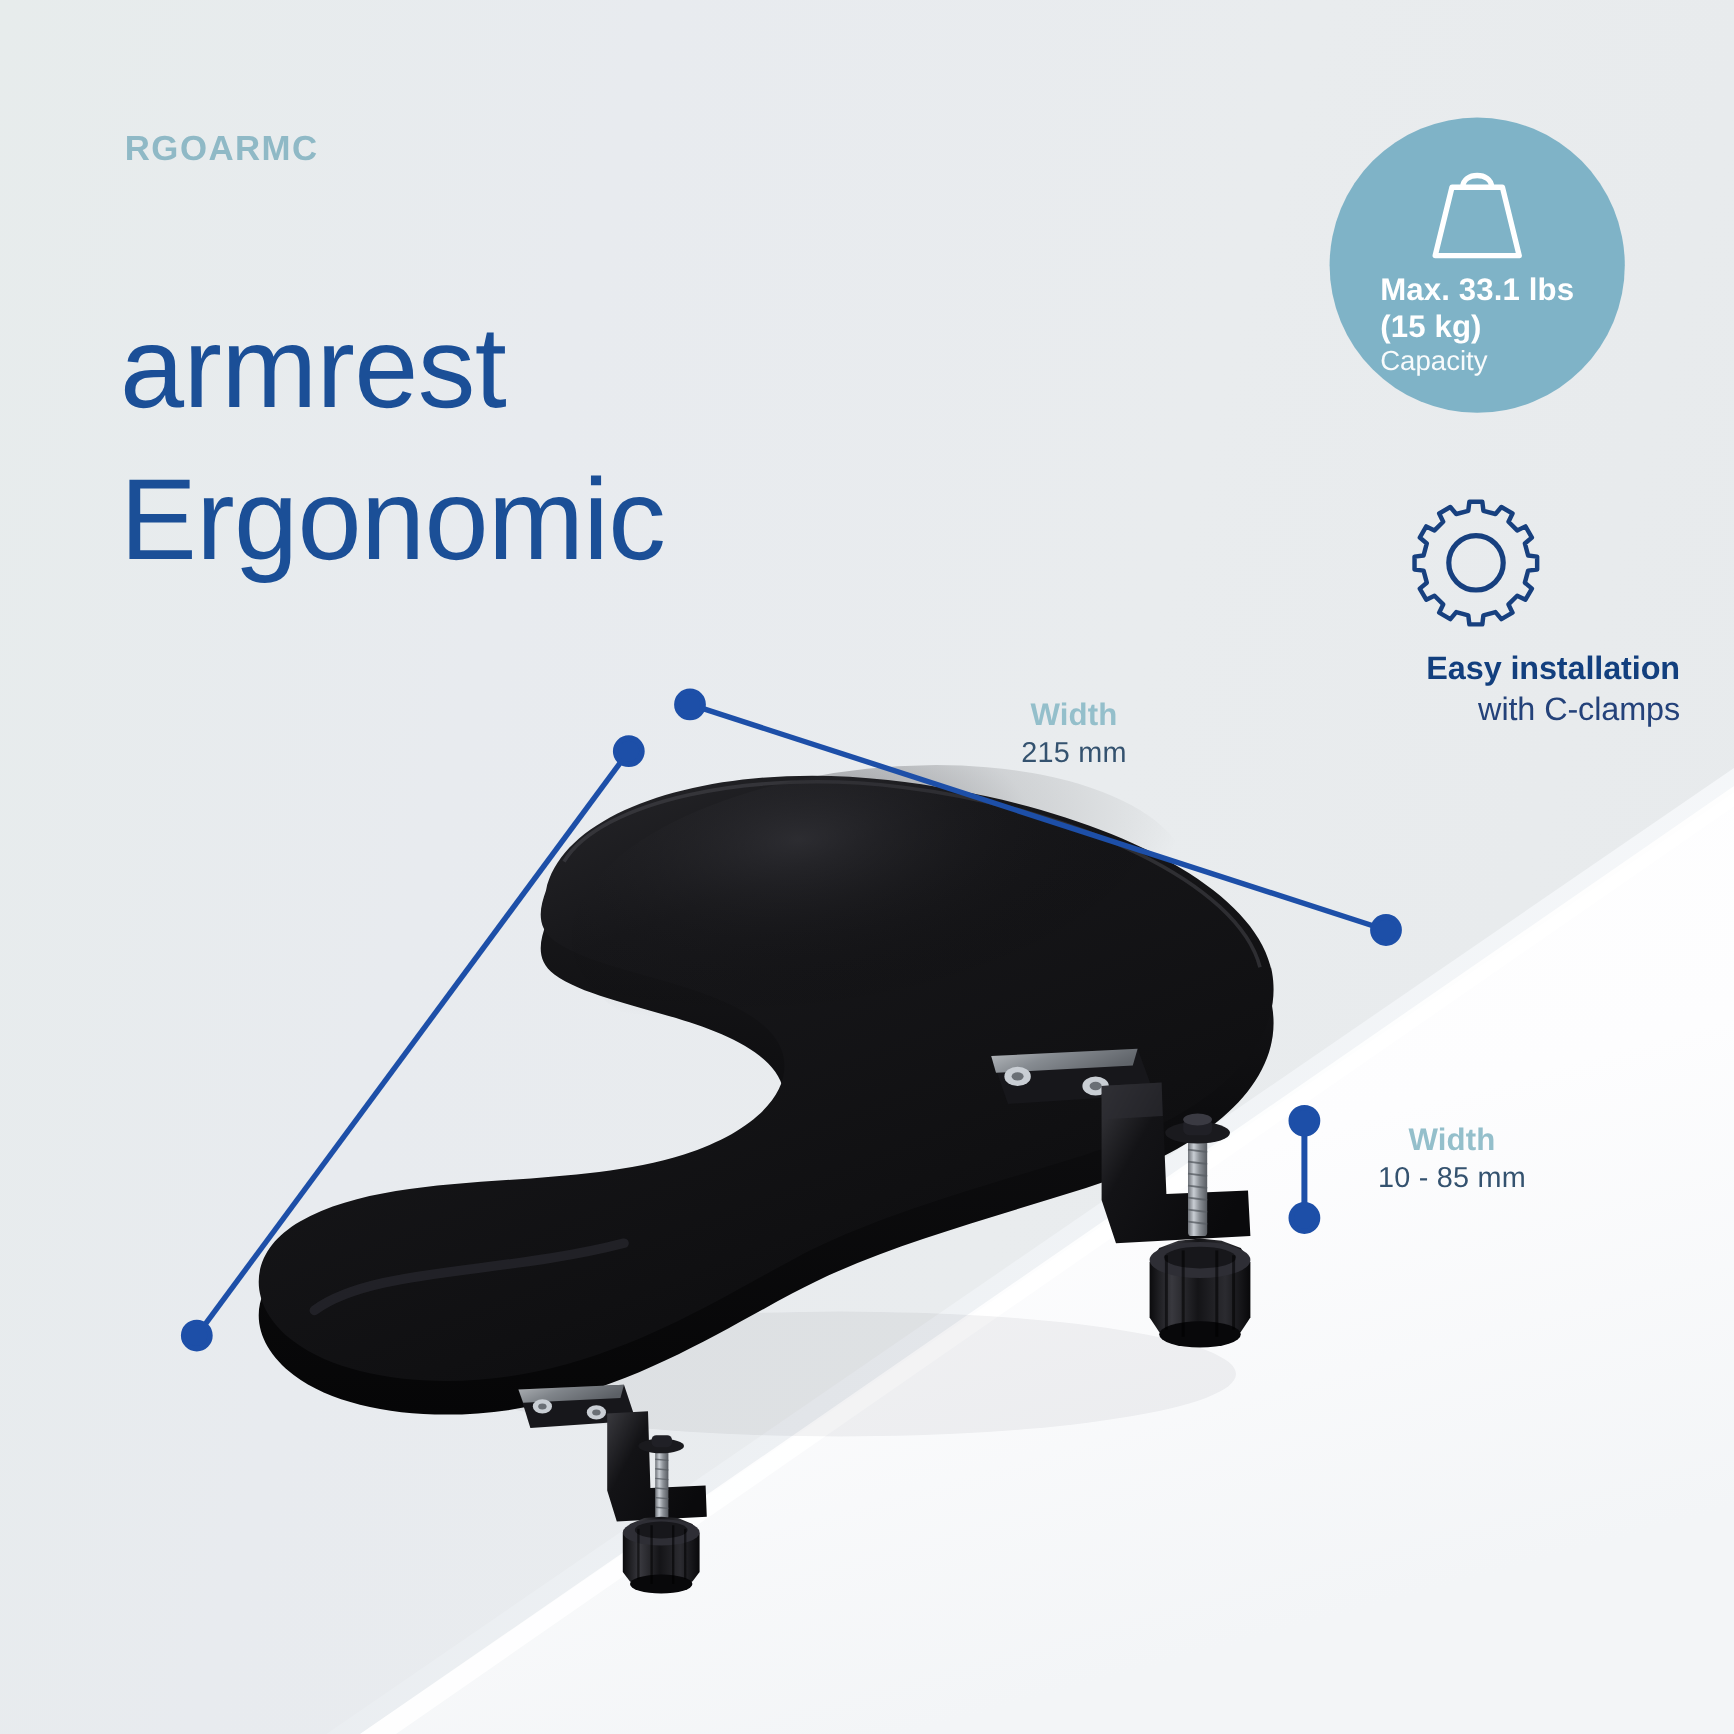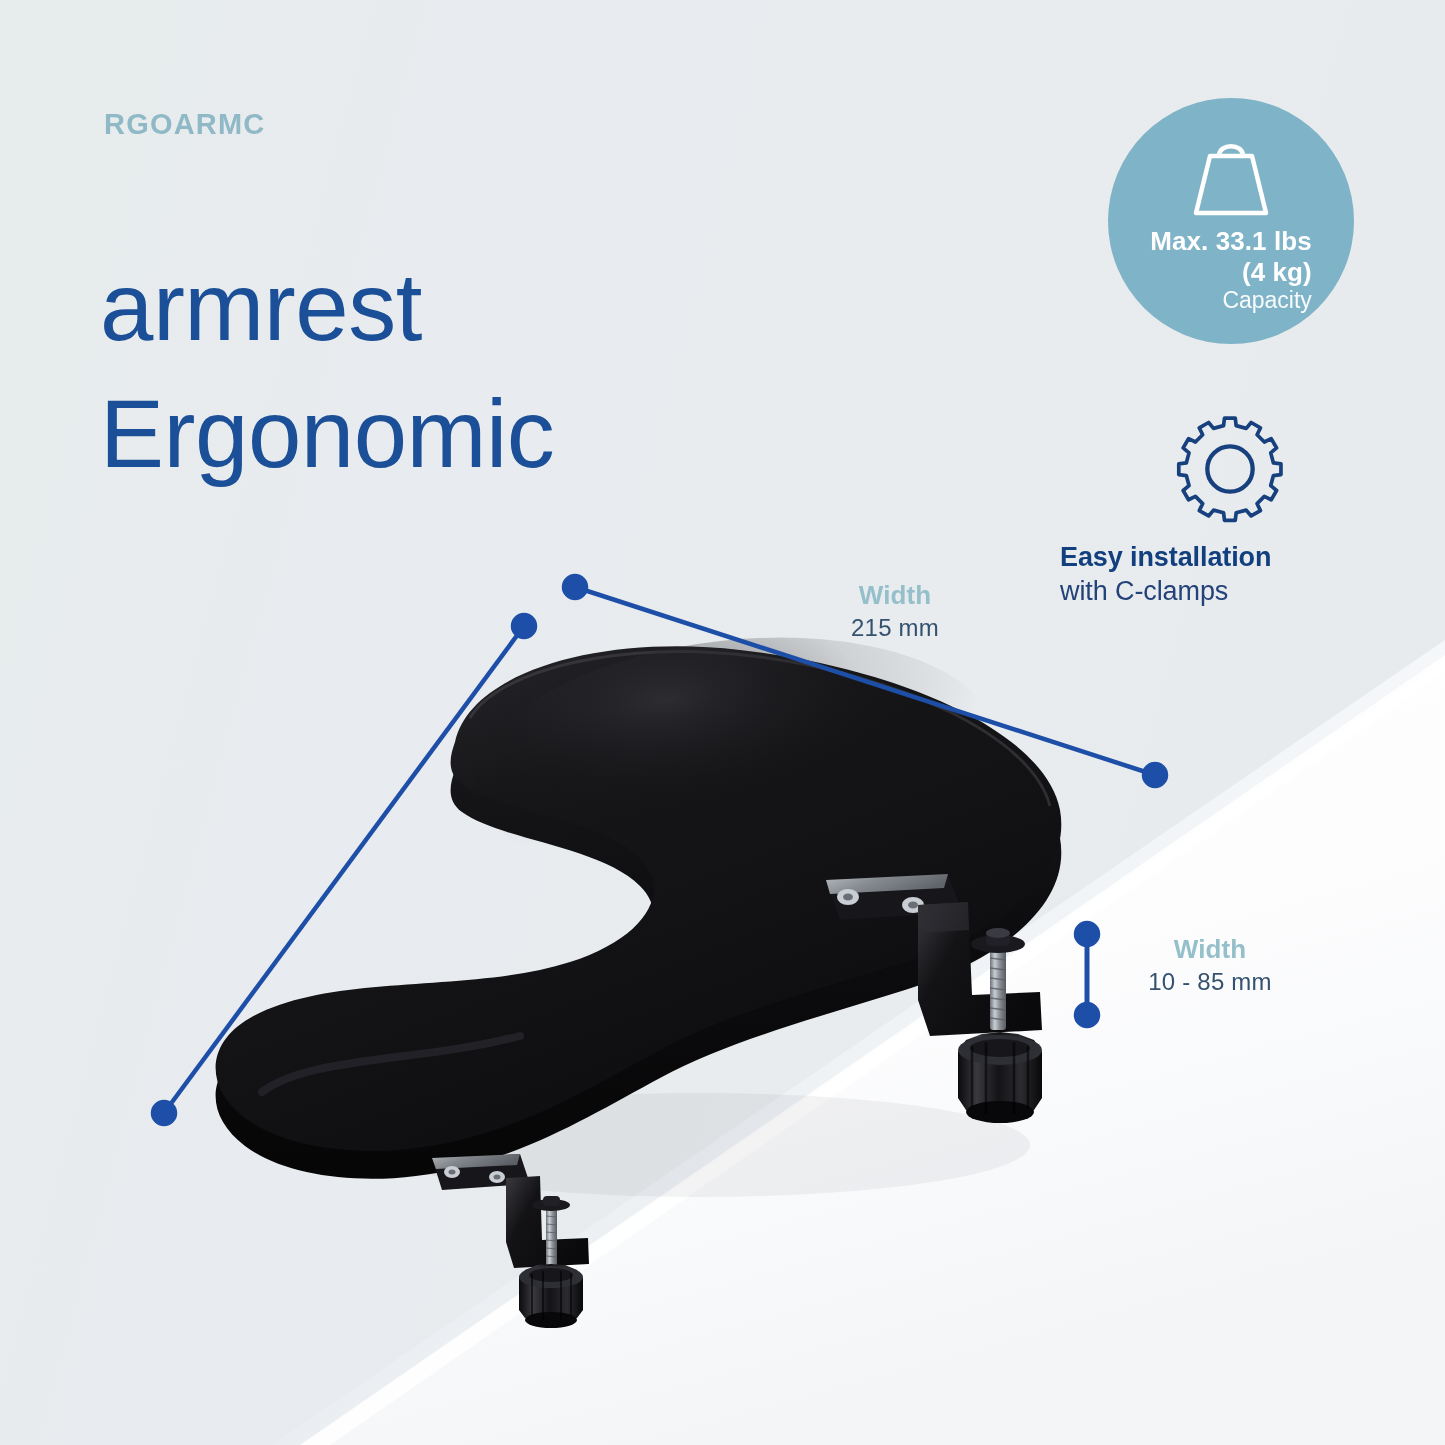--- a/index.html
+++ b/index.html
@@ -53,21 +53,21 @@
     flex-direction: column;
     align-items: center;
   }
   #capacity-icon {
     margin-top: 30px;
     width: 90px;
     height: 92px;
   }
   #capacity-lines {
     margin-top: 6px;
-    text-align: right;
+    text-align: left;
     color: #ffffff;
     line-height: 1.18;
   }
   .cap-main {
     font-size: 26px;
     font-weight: 700;
     letter-spacing: 0.1px;
     display: block;
   }
   .cap-sub {
@@ -76,21 +76,21 @@
     opacity: 0.95;
     display: block;
   }
 
   
   #install-feature {
     position: absolute;
     left: 1060px;
     top: 415px;
     width: 340px;
-    text-align: left;
+    text-align: right;
   }
   #gear-icon-wrap {
     width: 108px;
     height: 108px;
     margin: 0 auto 18px auto;
   }
   #install-title {
     font-size: 27px;
     font-weight: 700;
     color: #123f7e;
@@ -366,21 +366,21 @@
     <span class="line">Ergonomic</span>
   </h1>
 
   <div id="capacity-badge">
     <svg id="capacity-icon" viewBox="0 0 90 92">
       <path d="M 33 28 C 33 15, 57 15, 57 28" fill="none" stroke="#ffffff" stroke-width="4.5" stroke-linecap="round"></path>
       <path d="M 24 28 L 66 28 L 80 85 L 10 85 Z" fill="none" stroke="#ffffff" stroke-width="4.5" stroke-linejoin="round"></path>
     </svg>
     <div id="capacity-lines">
       <span class="cap-main">Max. 33.1 lbs</span>
-      <span class="cap-main">(4 kg)</span>
+      <span class="cap-main">(15 kg)</span>
       <span class="cap-sub">Capacity</span>
     </div>
   </div>
 
   <div id="install-feature">
     <div id="gear-icon-wrap">
       <svg viewBox="0 0 100 100" width="108" height="108">
         <g fill="none" stroke="#17407f" stroke-width="4" stroke-linejoin="round">
           <path d="M 44.2 5.0 L 55.8 5.0 L 56.8 13.1 L 67.6 16.0 L 72.9 9.7
                    L 82.9 15.5 L 79.3 22.9 L 87.1 30.7 L 94.5 27.1 L 100.3 37.1

